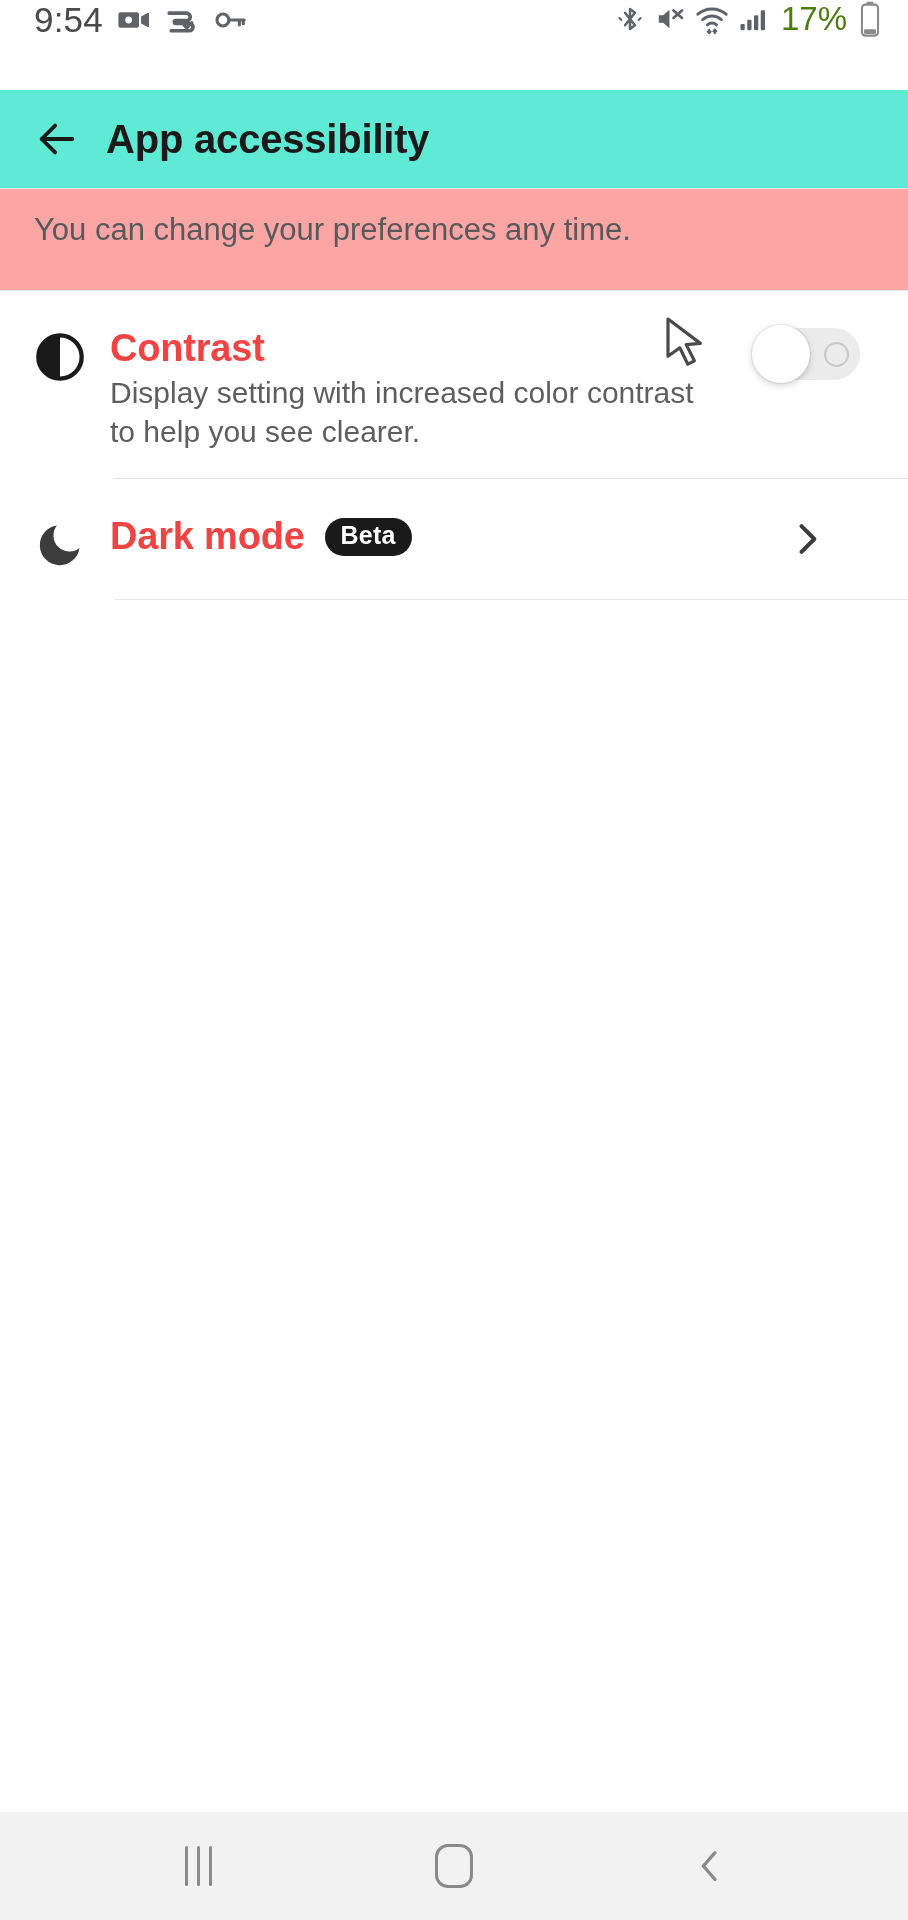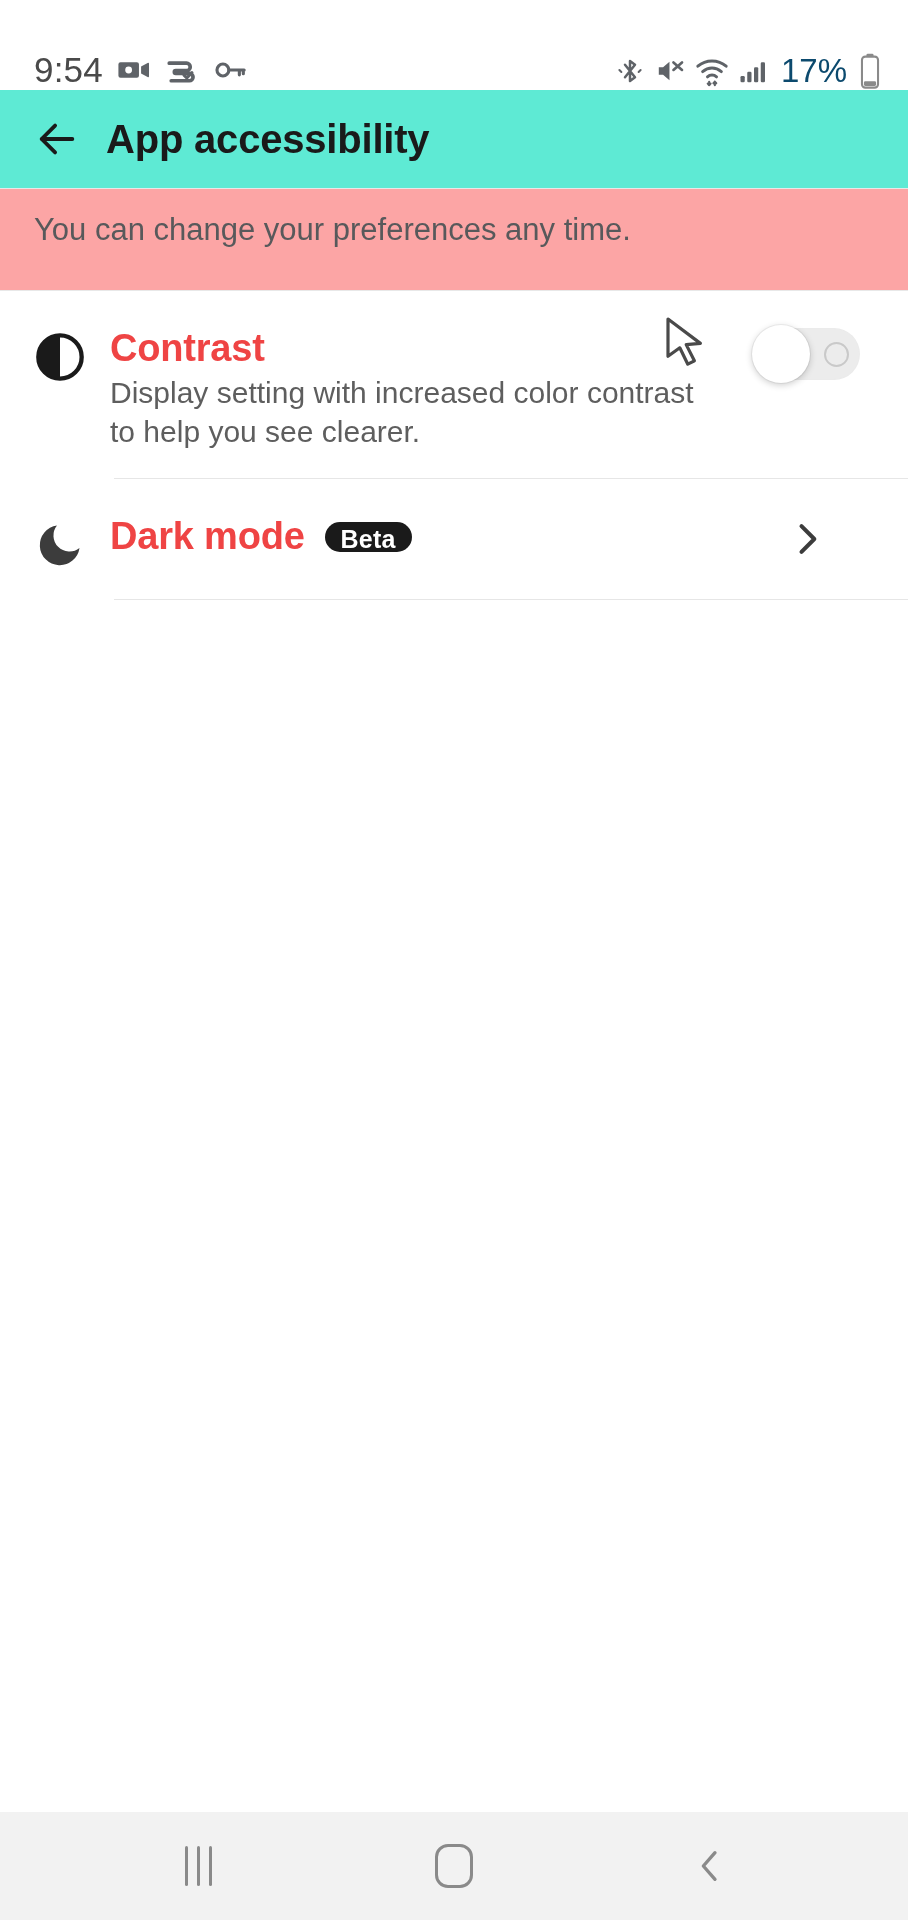--- a/index.html
+++ b/index.html
@@ -18,37 +18,37 @@
     background: #ffffff;
     display: flex;
     flex-direction: column;
   }
 
   
   .statusbar {
     height: 90px;
     flex: 0 0 90px;
     display: flex;
-    align-items: flex-end;
+    align-items: flex-start;
     padding: 0 26px 0 34px;
     color: #5f6368;
   }
   .sb-left { display: flex; align-items: center; gap: 14px; }
   .sb-time {
     font-size: 35px;
     letter-spacing: .2px;
     color: #4a4a4a;
     font-family: "Liberation Sans", sans-serif;
   }
   .sb-spacer { flex: 1 1 auto; }
   .sb-right { display: flex; align-items: center; gap: 9px; }
   .sb-icon { display: inline-flex; align-items: center; justify-content: center; }
   .sb-batt-text {
     font-size: 33px;
-    color: #0c4a6e;
+    color: #4d7c0f;
     margin-left: 4px;
     margin-right: 2px;
   }
 
   
   .header {
     flex: 0 0 98px;
     display: flex;
     align-items: center;
     padding: 0 34px;
@@ -106,21 +106,21 @@
     font-weight: bold;
     color: #ef4444;
     letter-spacing: -0.2px;
   }
   .badge {
     background: #1a1a1a;
     color: #ffffff;
     font-size: 25px;
     font-weight: bold;
     border-radius: 999px;
-    padding: 5px 16px 0 16px;
+    padding: 5px 16px 8px 16px;
     line-height: 1;
     letter-spacing: .2px;
   }
   .row-desc {
     font-size: 30px;
     color: #5e5e5e;
     line-height: 1.32;
     margin-top: 0;
     max-width: 620px;
   }

